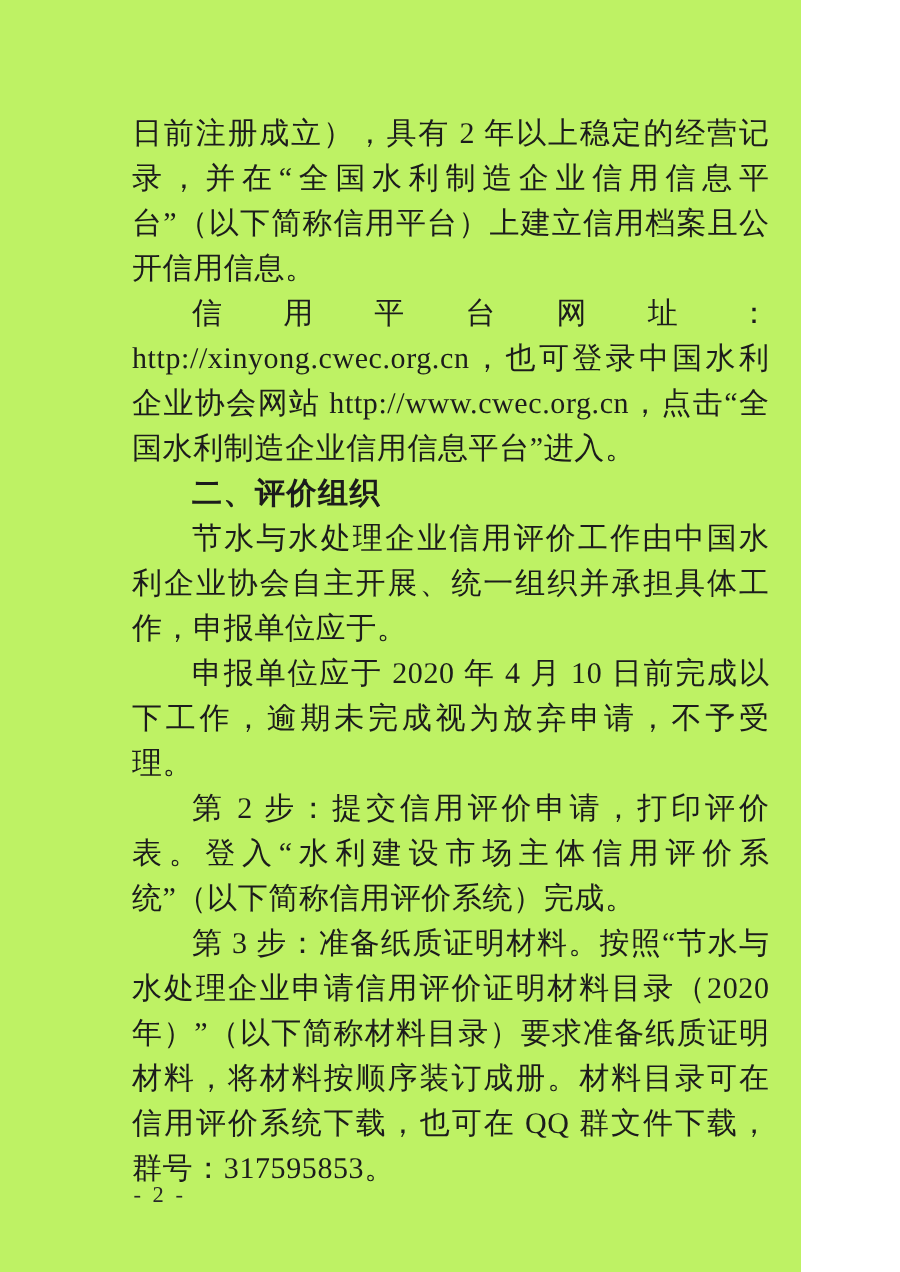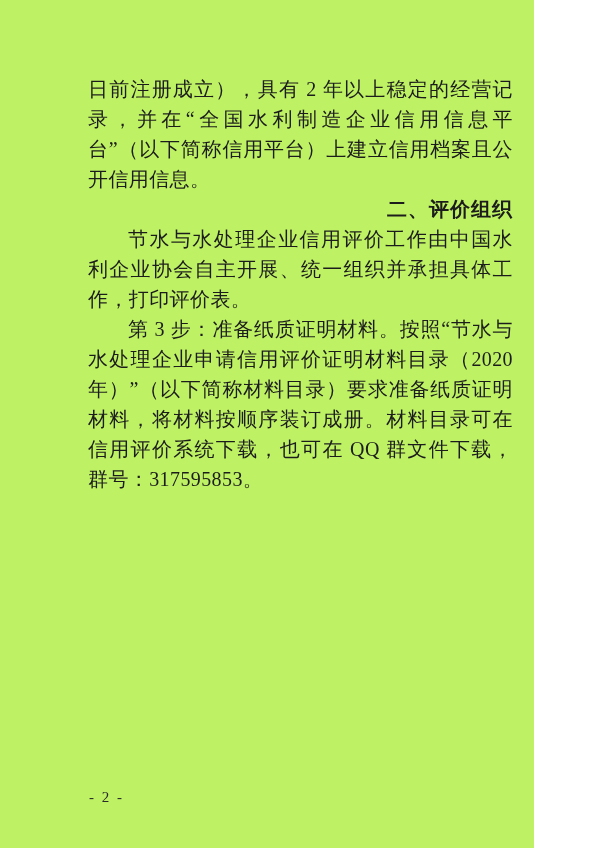--- a/index.html
+++ b/index.html
@@ -32,38 +32,41 @@
     font-family: "Liberation Serif", "DejaVu Serif", serif;
     letter-spacing: 0.4px;
   }
   .content p.indent {
     text-indent: 2em;
   }
   .content p.heading {
     font-weight: bold;
     font-family: "Liberation Sans", "DejaVu Sans", sans-serif;
     text-indent: 2em;
-    text-align: right;
+    text-align: left;
     letter-spacing: 1px;
   }
   .page-number {
     position: absolute;
     left: 89px;
     top: 788px;
     font-size: 15px;
     line-height: 18px;
     color: #2a2a2a;
     font-family: "Liberation Serif", "DejaVu Serif", serif;
     letter-spacing: 2px;
   }
 </style>
 </head>
 <body>
 
 <div class="page">
   <div class="content">
       <p class="">日前注册成立），具有 2 年以上稳定的经营记录，并在“全国水利制造企业信用信息平台”（以下简称信用平台）上建立信用档案且公开信用信息。</p>
+      <p class=" indent">信用平台网址：http://xinyong.cwec.org.cn，也可登录中国水利企业协会网站 http://www.cwec.org.cn，点击“全国水利制造企业信用信息平台”进入。</p>
       <p class="heading">二、评价组织</p>
-      <p class=" indent">节水与水处理企业信用评价工作由中国水利企业协会自主开展、统一组织并承担具体工作，打印评价表。</p>
+      <p class=" indent">节水与水处理企业信用评价工作由中国水利企业协会自主开展、统一组织并承担具体工作，申报单位应于。</p>
+      <p class=" indent">申报单位应于 2020 年 4 月 10 日前完成以下工作，逾期未完成视为放弃申请，不予受理。</p>
+      <p class=" indent">第 2 步：提交信用评价申请，打印评价表。登入“水利建设市场主体信用评价系统”（以下简称信用评价系统）完成。</p>
       <p class=" indent">第 3 步：准备纸质证明材料。按照“节水与水处理企业申请信用评价证明材料目录（2020 年）”（以下简称材料目录）要求准备纸质证明材料，将材料按顺序装订成册。材料目录可在信用评价系统下载，也可在 QQ 群文件下载，群号：317595853。</p>
     </div>
   <div class="page-number">- 2 -</div>
 </div>
 
 </body></html>

